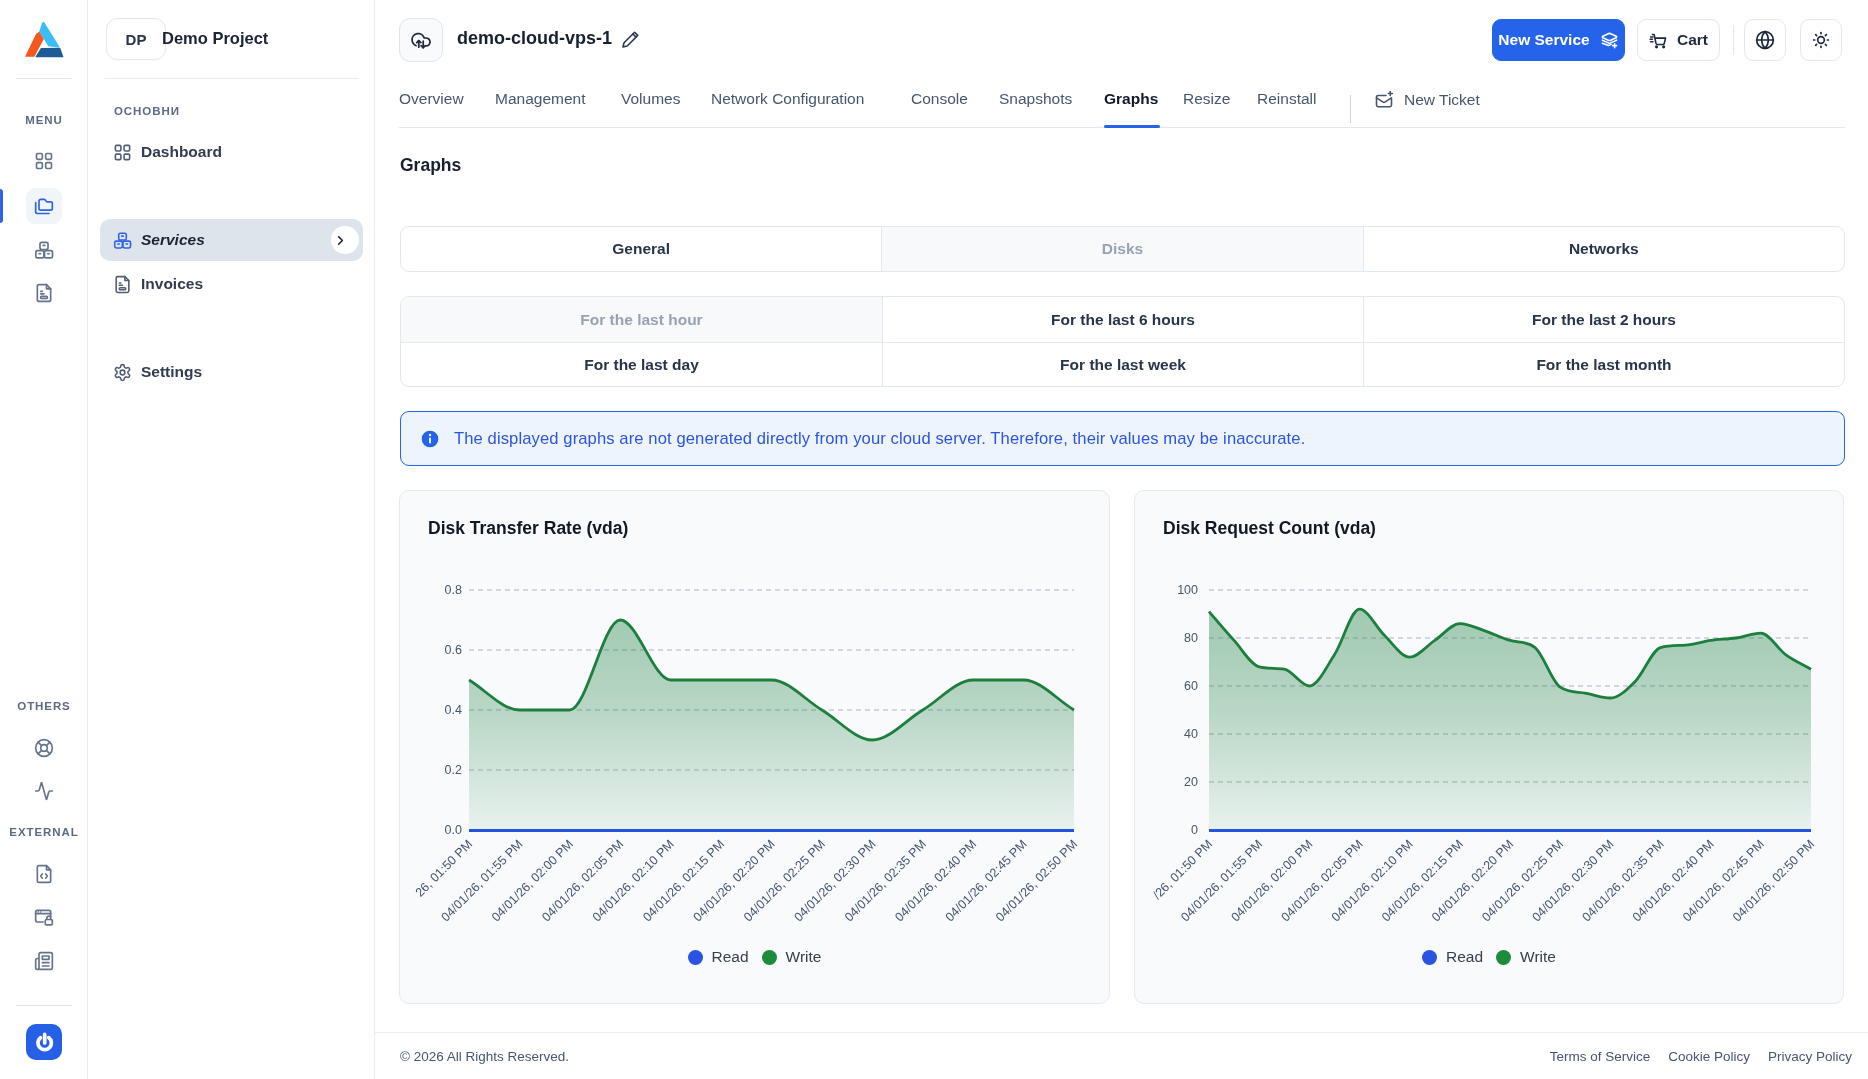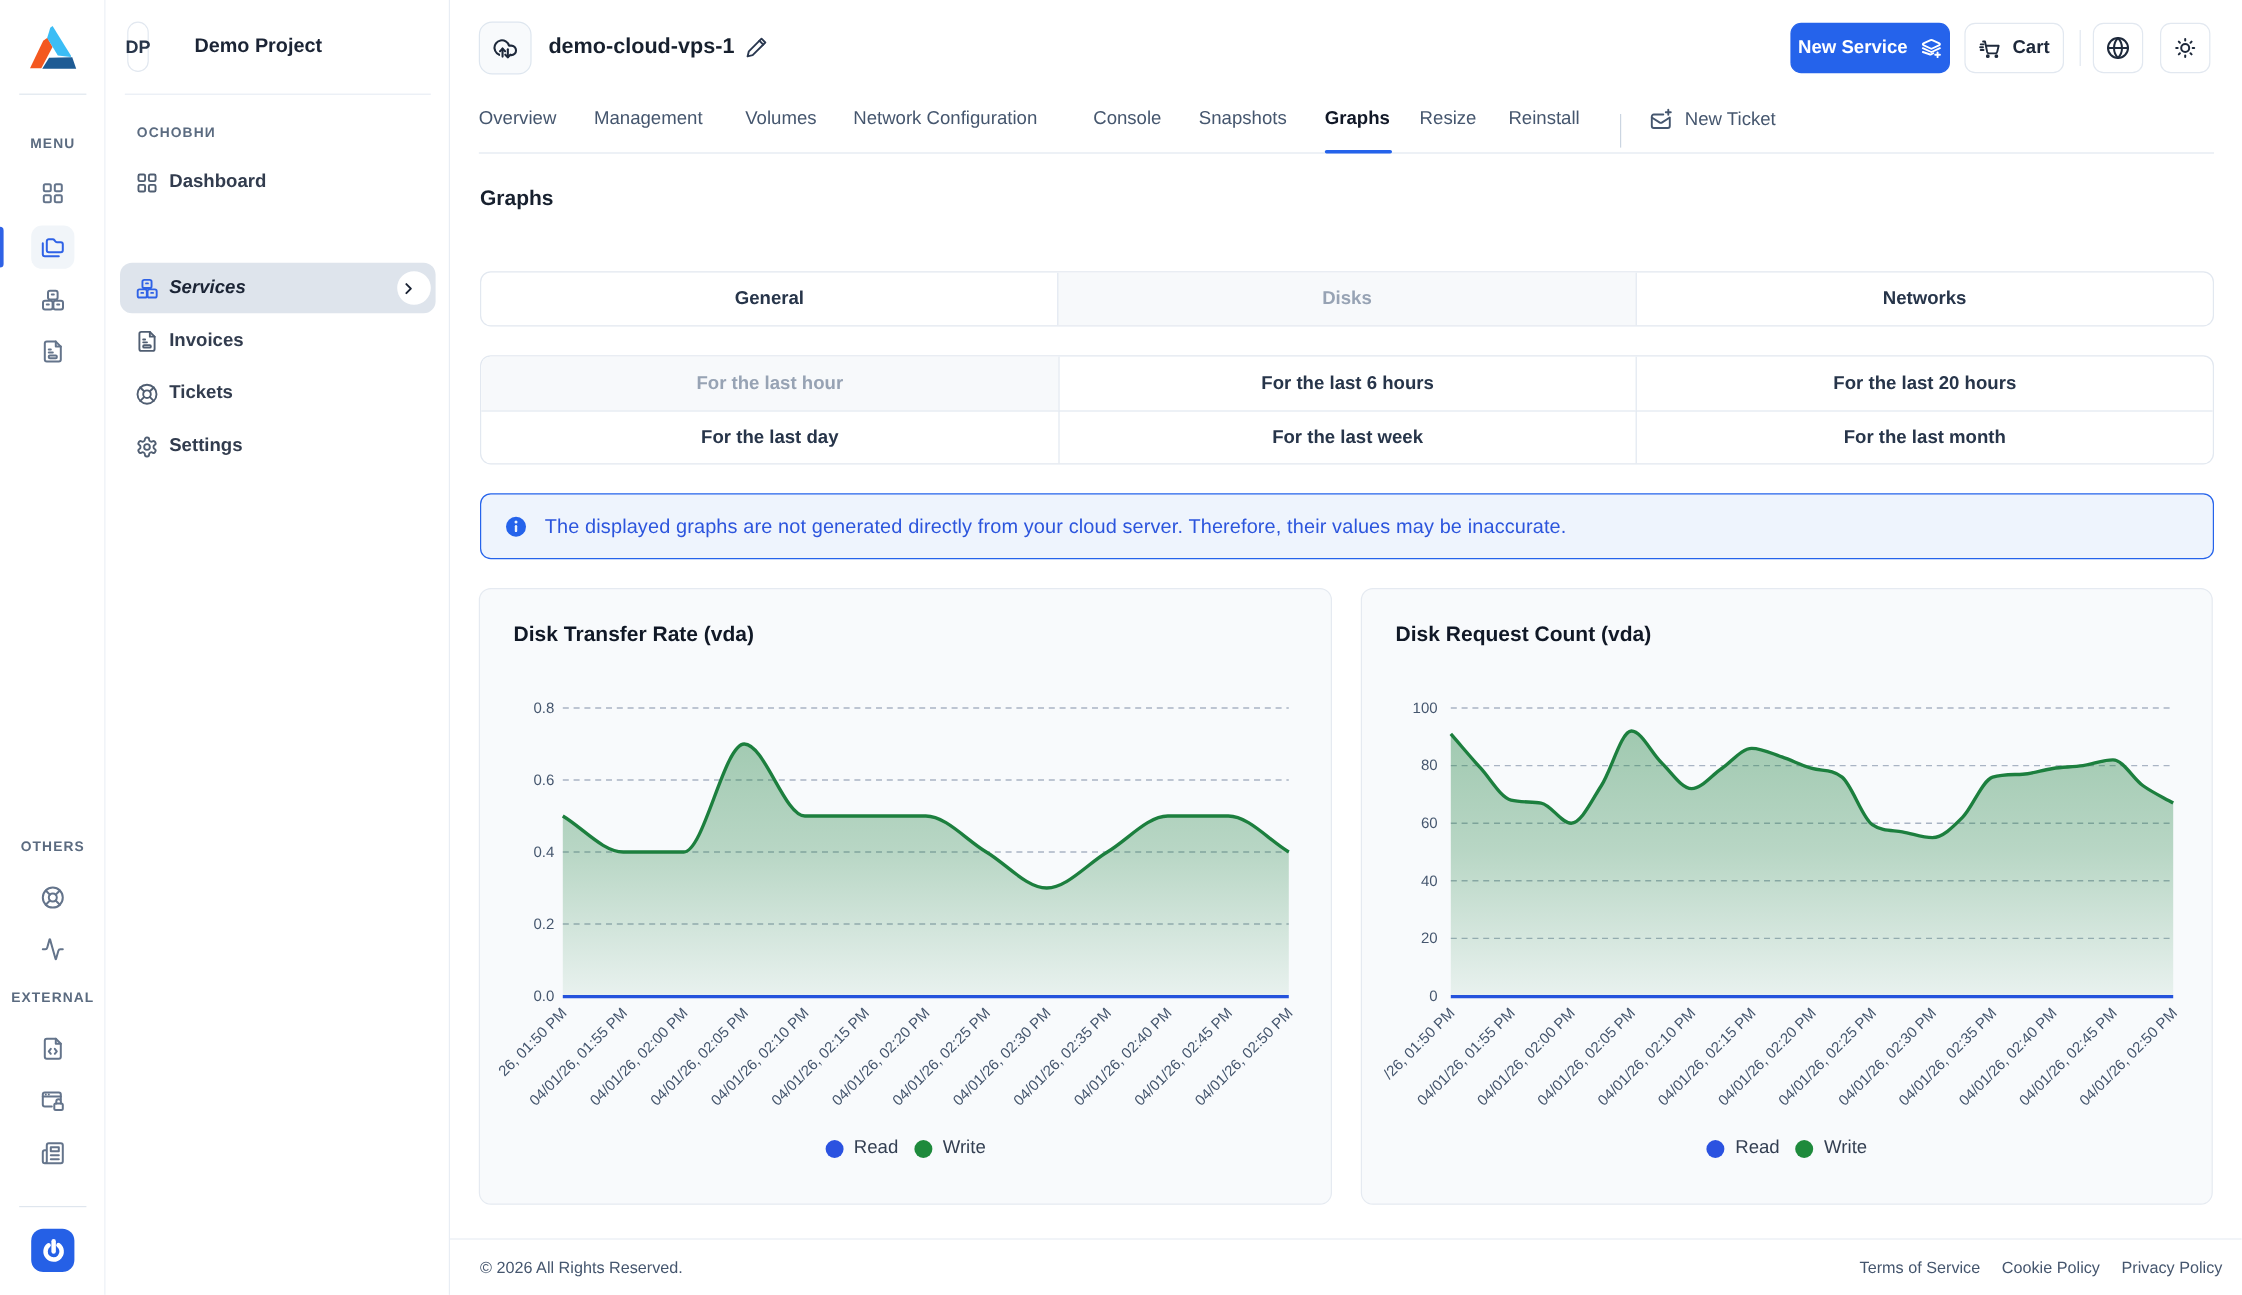--- a/index.html
+++ b/index.html
@@ -131,21 +131,21 @@
   </div>
   <div class="abs" style="left:16px; top:1005px; width:56px; border-top:1px solid #dfe6ee;"></div>
   <div class="abs" style="left:26px; top:1024px; width:36px; height:36px; background:#2560e6; border-radius:10px; display:flex; align-items:center; justify-content:center;">
     <svg width="23" height="23" viewBox="0 0 24 24" fill="none" stroke="#fff" stroke-width="3.9" stroke-linecap="round">
         <path d="M12.2 3.6v8.9"></path>
         <path d="M16.4 6.9a7 7 0 1 1-8.6.1"></path>
       </svg>
   </div>
 </div>
 <div id="side">
-  <div class="abs" style="left:18px; top:18px; width:18px; height:42px; border:1px solid #e2e8f0; border-radius:11px; background:#fff; display:flex; align-items:center; justify-content:center; font-size:15px; font-weight:600; color:#27354a;">DP</div>
+  <div class="abs" style="left:18px; top:18px; width:60px; height:42px; border:1px solid #e2e8f0; border-radius:11px; background:#fff; display:flex; align-items:center; justify-content:center; font-size:15px; font-weight:600; color:#27354a;">DP</div>
   <div class="abs" style="left:74px; top:29px; font-size:16.5px; font-weight:700; color:#1b2435;">Demo Project</div>
   <div class="abs" style="left:16px; top:78px; width:255px; border-top:1px solid #e8edf4;"></div>
   <div class="mlabel" style="top:105px;">ОСНОВНИ</div>
   <div class="mitem" style="top:131px;">
     <svg width="19" height="19" viewBox="0 0 24 24" fill="none" stroke="currentColor" stroke-width="2" stroke-linecap="round" stroke-linejoin="round">
         <rect x="3" y="3" width="7" height="7" rx="1.5"></rect>
         <rect x="14" y="3" width="7" height="7" rx="1.5"></rect>
         <rect x="14" y="14" width="7" height="7" rx="1.5"></rect>
         <rect x="3" y="14" width="7" height="7" rx="1.5"></rect>
       </svg>
@@ -169,31 +169,20 @@
   </div>
   <div class="mitem" style="top:263px;">
     <svg width="19" height="19" viewBox="0 0 24 24" fill="none" stroke="currentColor" stroke-width="2" stroke-linecap="round" stroke-linejoin="round">
         <path d="M15 2H6a2 2 0 0 0-2 2v16a2 2 0 0 0 2 2h12a2 2 0 0 0 2-2V7Z"></path>
         <path d="M15 2v5h5"></path>
         <path d="M8 10h2"></path>
         <path d="M8 13h4"></path>
         <rect x="8" y="16" width="8" height="2.6" rx="1"></rect>
       </svg>
     Invoices
-  </div>
-  <div class="mitem" style="top:307px;">
-    <svg width="19" height="19" viewBox="0 0 24 24" fill="none" stroke="currentColor" stroke-width="2" stroke-linecap="round" stroke-linejoin="round">
-        <circle cx="12" cy="12" r="10"></circle>
-        <circle cx="12" cy="12" r="4"></circle>
-        <path d="m4.93 4.93 4.24 4.24"></path>
-        <path d="m14.83 14.83 4.24 4.24"></path>
-        <path d="m14.83 9.17 4.24-4.24"></path>
-        <path d="m4.93 19.07 4.24-4.24"></path>
-      </svg>
-    Tickets
   </div>
   <div class="mitem" style="top:351px;">
     <svg width="19" height="19" viewBox="0 0 24 24" fill="none" stroke="currentColor" stroke-width="2" stroke-linecap="round" stroke-linejoin="round">
         <path d="M12.22 2h-.44a2 2 0 0 0-2 2v.18a2 2 0 0 1-1 1.73l-.43.25a2 2 0 0 1-2 0l-.15-.08a2 2 0 0 0-2.73.73l-.22.38a2 2 0 0 0 .73 2.73l.15.1a2 2 0 0 1 1 1.72v.51a2 2 0 0 1-1 1.74l-.15.09a2 2 0 0 0-.73 2.73l.22.38a2 2 0 0 0 2.73.73l.15-.08a2 2 0 0 1 2 0l.43.25a2 2 0 0 1 1 1.73V20a2 2 0 0 0 2 2h.44a2 2 0 0 0 2-2v-.18a2 2 0 0 1 1-1.73l.43-.25a2 2 0 0 1 2 0l.15.08a2 2 0 0 0 2.73-.73l.22-.39a2 2 0 0 0-.73-2.73l-.15-.08a2 2 0 0 1-1-1.74v-.5a2 2 0 0 1 1-1.74l.15-.09a2 2 0 0 0 .73-2.73l-.22-.38a2 2 0 0 0-2.73-.73l-.15.08a2 2 0 0 1-2 0l-.43-.25a2 2 0 0 1-1-1.73V4a2 2 0 0 0-2-2z"></path>
         <circle cx="12" cy="12" r="3"></circle>
       </svg>
     Settings
   </div>
 </div>
 <div id="main">
@@ -288,21 +277,21 @@
   <div class="abs" style="left:25px; top:155px; font-size:17.5px; font-weight:700; color:#17202e;">Graphs</div>
 
   <div class="seg" style="left:25px; top:226px; width:1445px; height:46px;text-align:right;">
     <div>General</div>
       <div class="dim">Disks</div>
       <div>Networks</div>
   </div>
   <div class="seg" style="left:25px; top:296px; width:1445px; height:91px; flex-wrap:wrap;">
     <div class="dim" style="flex:0 0 481px; height:45px;">For the last hour</div>
     <div style="flex:0 0 481px; height:45px;">For the last 6 hours</div>
-    <div style="flex:1; height:45px;">For the last 20 hours</div>
+    <div style="flex:1; height:45px;">For the last 2 hours</div>
     <div style="flex:0 0 481px; height:45px; border-left:none; border-top:1px solid #e2e8f0;">For the last day</div>
     <div style="flex:0 0 481px; height:45px; border-top:1px solid #e2e8f0;">For the last week</div>
     <div style="flex:1; height:45px; border-top:1px solid #e2e8f0;">For the last month</div>
   </div>
 
   <div class="abs" style="left:25px; top:411px; width:1445px; height:55px; border:1.5px solid #2563eb; border-radius:9px; background:#eef4fd; display:flex; align-items:center; padding-left:19px;">
     <svg width="20" height="20" viewBox="0 0 24 24">
         <circle cx="12" cy="12" r="10" fill="#2563eb"></circle>
         <rect x="10.8" y="10.3" width="2.4" height="7" rx="1.2" fill="#eef4fd"></rect>
         <circle cx="12" cy="7.2" r="1.5" fill="#eef4fd"></circle>

